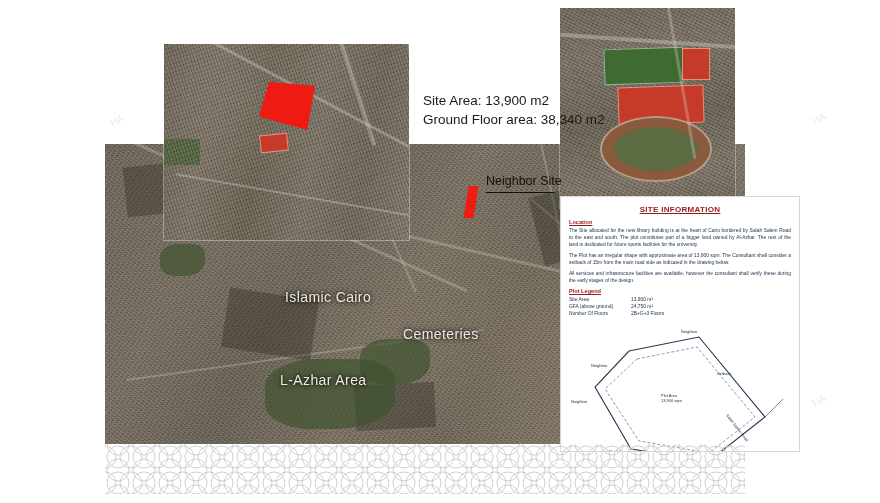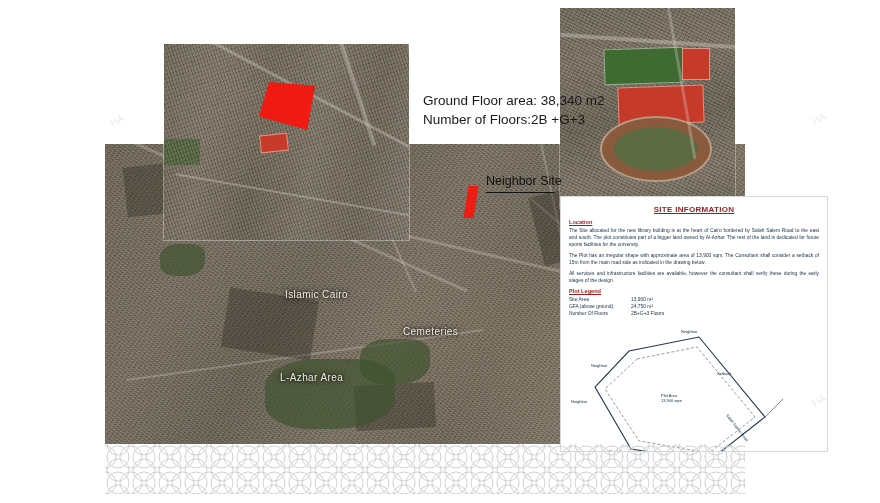--- a/index.html
+++ b/index.html
@@ -52,21 +52,21 @@
     background: rgba(40,36,30,0.35);
   }
   .bigmap .green {
     position: absolute;
     background: rgba(60,82,45,0.65);
     border-radius: 40% 30% 45% 35%;
   }
   .map-label {
     position: absolute;
     color: #efeae2;
-    font-size: 10px;
+    font-size: 14px;
     letter-spacing: .4px;
     text-shadow: 0 0 3px rgba(0,0,0,.85), 0 0 6px rgba(0,0,0,.7);
     white-space: nowrap;
     pointer-events: none;
   }
 
   
   .inset-left {
     position: absolute;
     left: 164px;
@@ -171,21 +171,21 @@
     height: 32px;
     background: #ee1d13;
     transform: skewX(-9deg);
   }
 
   
   .info-panel {
     position: absolute;
     left: 560px;
     top: 196px;
-    width: 268px;
+    width: 240px;
     height: 256px;
     background: #ffffff;
     border: 1px solid #d8d8d8;
     padding: 6px 8px 6px 8px;
     box-sizing: border-box;
     overflow: hidden;
   }
   .info-title {
     text-align: center;
     color: #9a1b1b;
@@ -304,22 +304,22 @@
     <div class="red-court" style="left:122px; top:40px; width:26px; height:30px;"></div>
     <div class="red-court" style="left:58px; top:78px; width:84px; height:36px; transform:rotate(-2deg);"></div>
     <div class="track-oval" style="left:40px; top:108px; width:108px; height:62px;">
       <div class="infield"></div>
     </div>
     <div class="road" style="left:-10px; top:180px; width:210px; height:4px; background:rgba(225,220,210,.35); transform:rotate(4deg);"></div>
     <div class="road" style="left:150px; top:-10px; width:230px; height:3px; background:rgba(225,220,210,.3); transform:rotate(80deg);"></div>
   </div>
 
   <div class="site-text">
+    <div>Site Area: 13,900 m2</div>
     <div>Ground Floor area: 38,340 m2</div>
-    <div>Number of Floors:2B +G+3</div>
   </div>
 
   <div class="library-callout">Neighbor Site</div>
   <div class="callout-rule"></div>
   <div class="library-red-marker"></div>
 
   <div class="info-panel">
     <div class="info-title">SITE INFORMATION</div>
 
     <div class="info-sub">Location</div>

